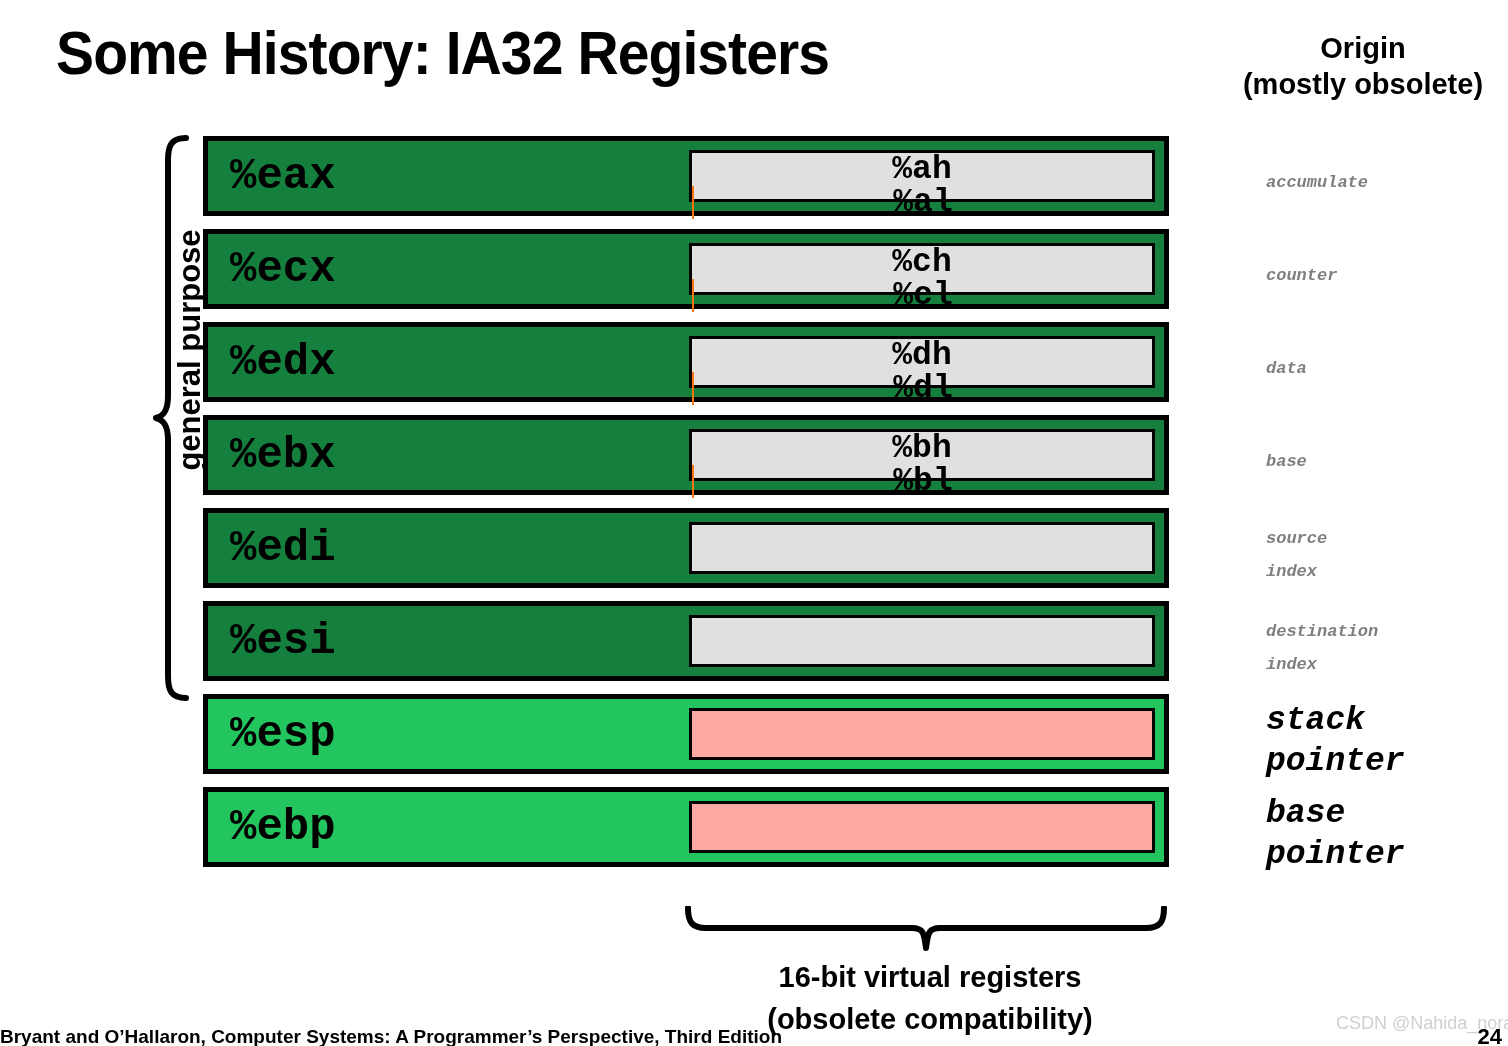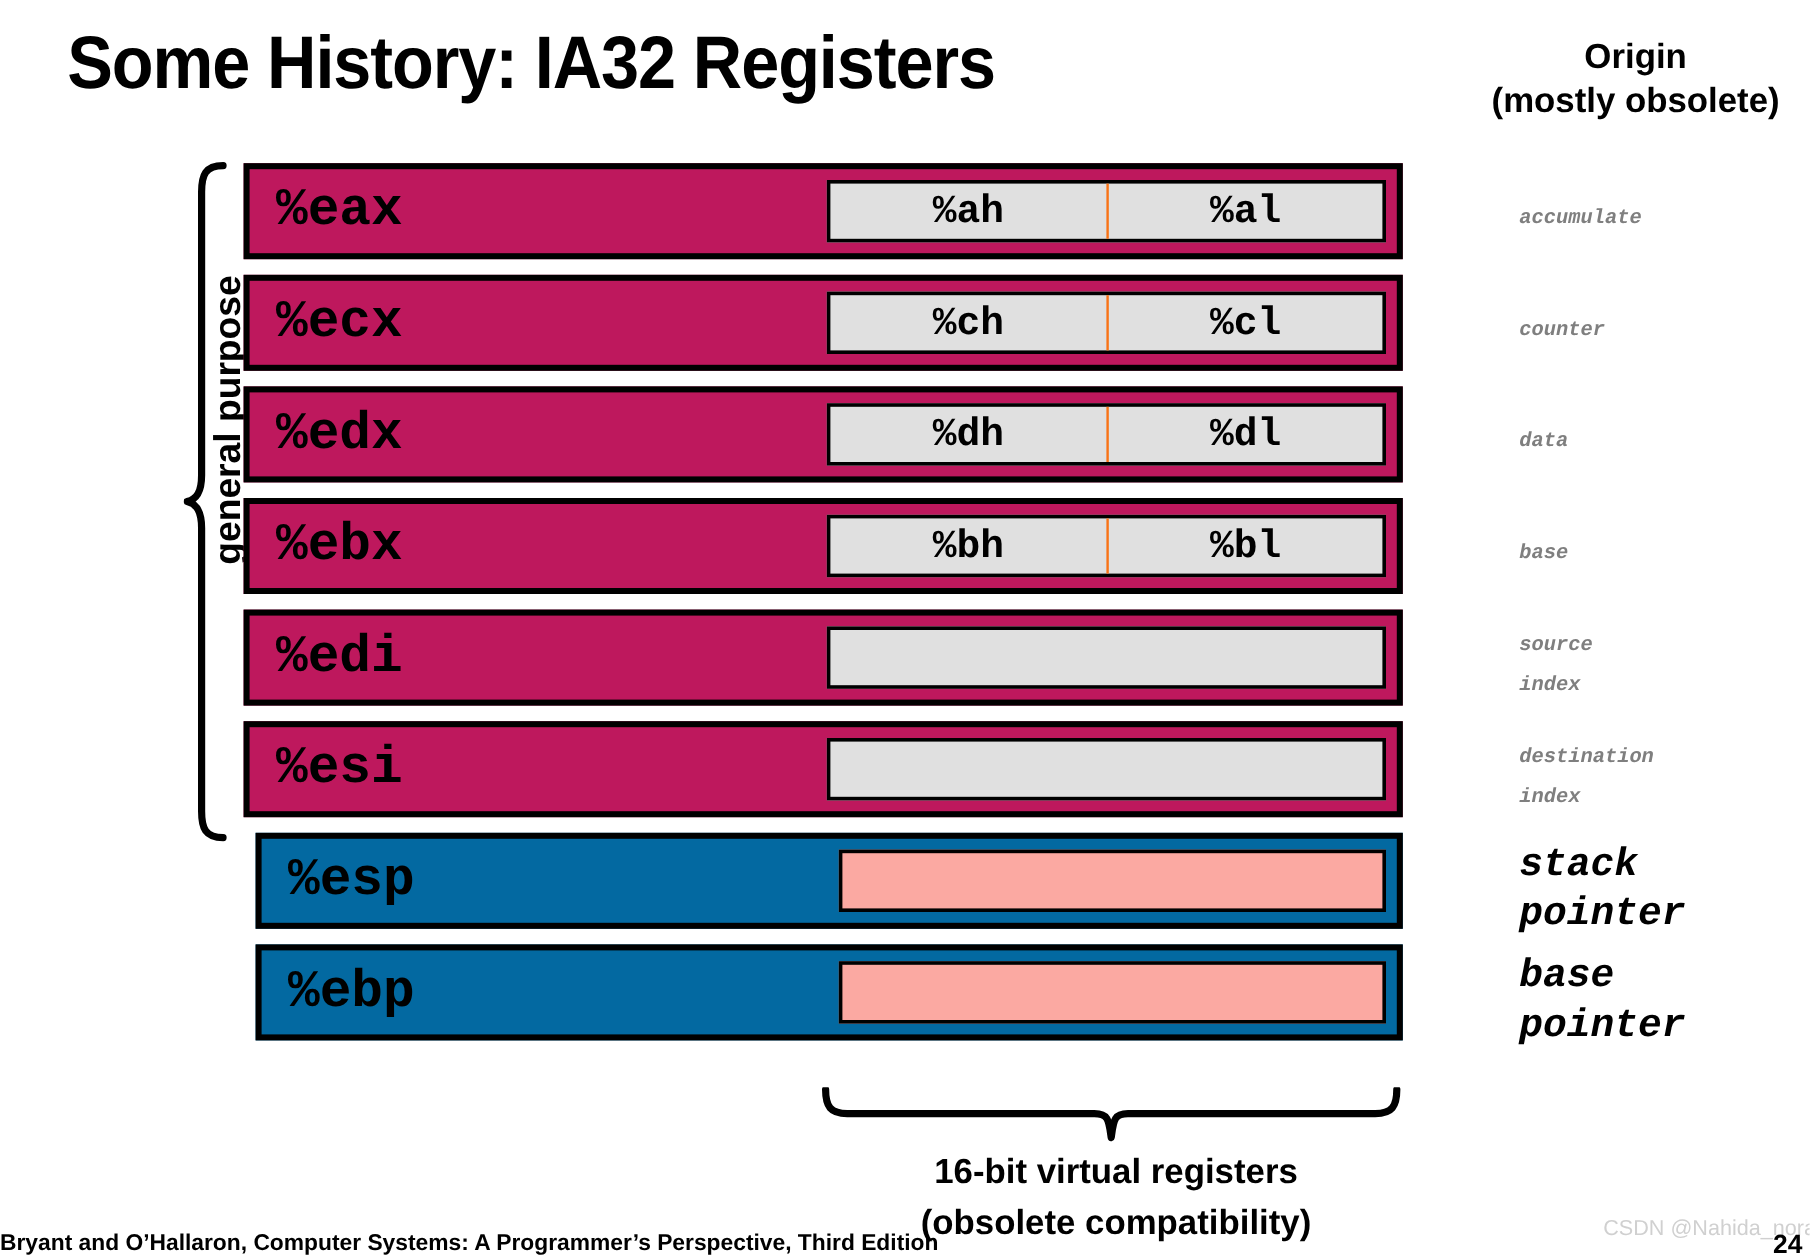--- a/index.html
+++ b/index.html
@@ -51,26 +51,25 @@
     position: absolute;
     left: 203px;
     top: 136px;
     width: 966px;
   }
   .reg-row {
     position: relative;
     box-sizing: border-box;
     height: 80px;
     border: 5px solid #000000;
-    background: #be185d;
+    background: #15803d;
     margin-bottom: 13px;
   }
   .reg-row.pink {
-    background: #0369a1;
-    margin-left: 10px;
+    background: #22c55e;
   }
   .reg-name {
     position: absolute;
     left: 22px;
     top: 50%;
     transform: translateY(-50%);
     font-family: "Liberation Mono", "DejaVu Sans Mono", monospace;
     font-weight: bold;
     font-size: 44px;
     line-height: 44px;
@@ -95,20 +94,21 @@
   .sub-box {
     position: absolute;
     left: 481px;
     top: 9px;
     right: 9px;
     bottom: 9px;
     box-sizing: border-box;
     border: 3px solid #000000;
     background: #e0e0e0;
     display: flex;
+    flex-direction: column;
   }
   .reg-row.pink .sub-box {
     background: #fba9a2;
   }
   .sub-half {
     flex: 1 1 50%;
     display: flex;
     align-items: center;
     justify-content: center;
     font-family: "Liberation Mono", "DejaVu Sans Mono", monospace;

